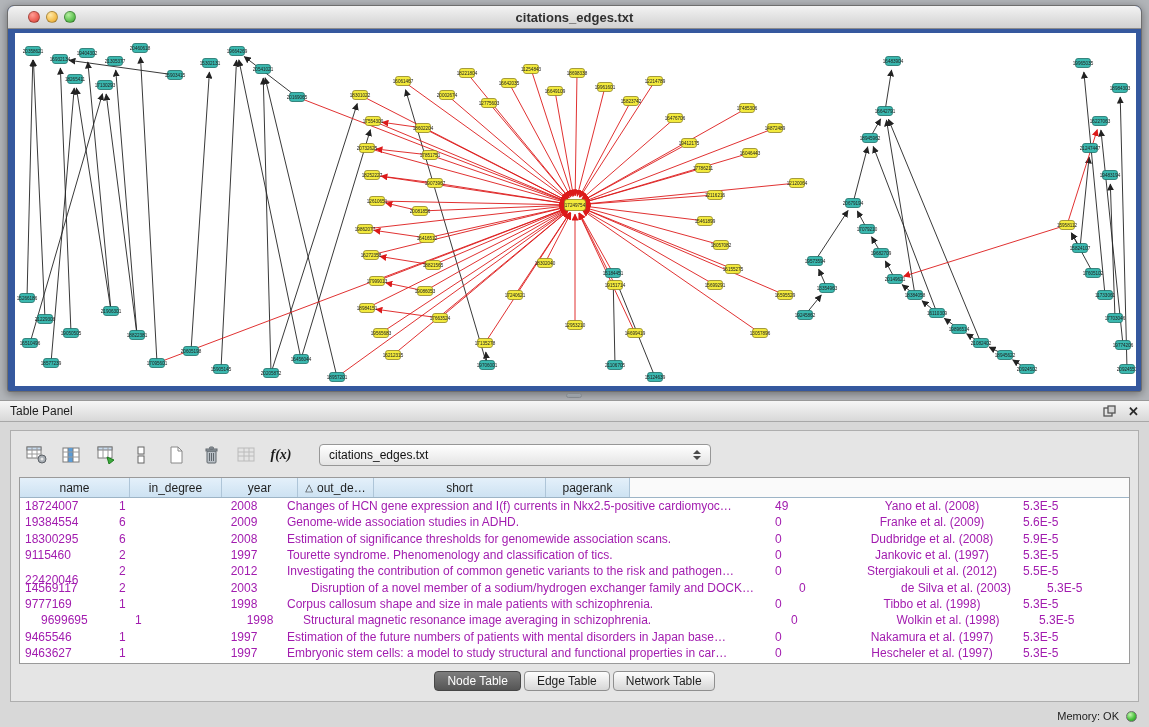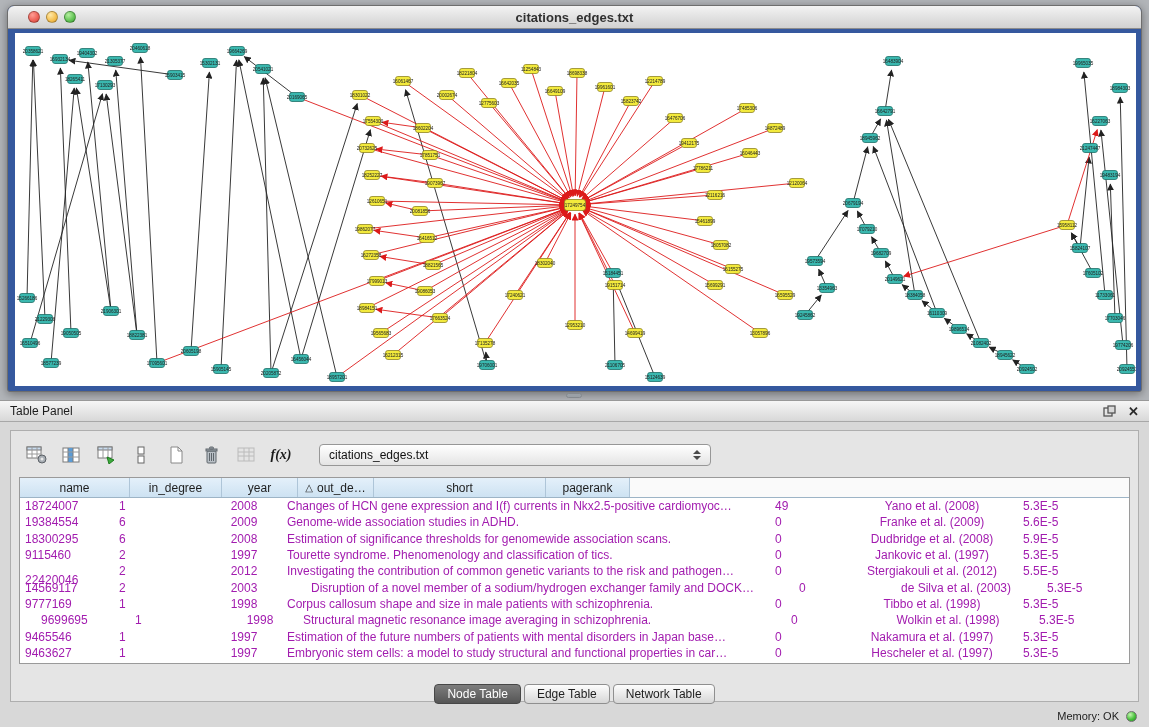--- a/index.html
+++ b/index.html
@@ -51,21 +51,21 @@
 
   .tbl { margin: 8px 8px 0 8px; border: 1px solid #9a9a9a; background: #ffffff; height: 187px; overflow: hidden; }
   .tbl-header { display: flex; height: 20px; background: linear-gradient(#e4f0fa, #cde2f2); border-bottom: 1px solid #9db4c6;
     font-size: 12px; color: #1d1d1d; }
   .th { display: flex; align-items: center; justify-content: center; gap: 4px; border-right: 1px solid #aec5d8; flex: none; }
   .th .sort { font-size: 10px; color: #2a2a2a; }
   .th.filler { flex: 1 1 auto; background: #fafafa; border-right: none; }
   .tr { display: flex; height: 16.3px; align-items: center; font-size: 12px; color: #a21caf; }
   .td { flex: none; padding: 0 5px; white-space: nowrap; overflow: hidden; }
 
-  .tabs-row { display: flex; justify-content: center; gap: 3px; margin-top: 20px; }
+  .tabs-row { display: flex; justify-content: center; gap: 3px; margin-top: 7px; }
   .tab { height: 20px; padding: 0 12px; font-size: 12px; display: flex; align-items: center;
     border: 1px solid #8f8f8f; border-radius: 4px; background: linear-gradient(#fdfdfd, #d7d7d7); color: #1e1e1e; }
   .tab.active { background: linear-gradient(#7d7d7d, #555555); border-color: #474747; color: #ffffff; }
 
   .statusbar { position: absolute; right: 12px; bottom: 5px; display: flex; align-items: center; gap: 7px;
     font-size: 11px; color: #1d1d1d; }
   .led { width: 11px; height: 11px; border-radius: 50%; border: 1px solid #6f6f6f;
     background: radial-gradient(circle at 35% 30%, #c4f5b0, #4ac23e 55%, #1f8e1f); }
 </style>
 </head>

